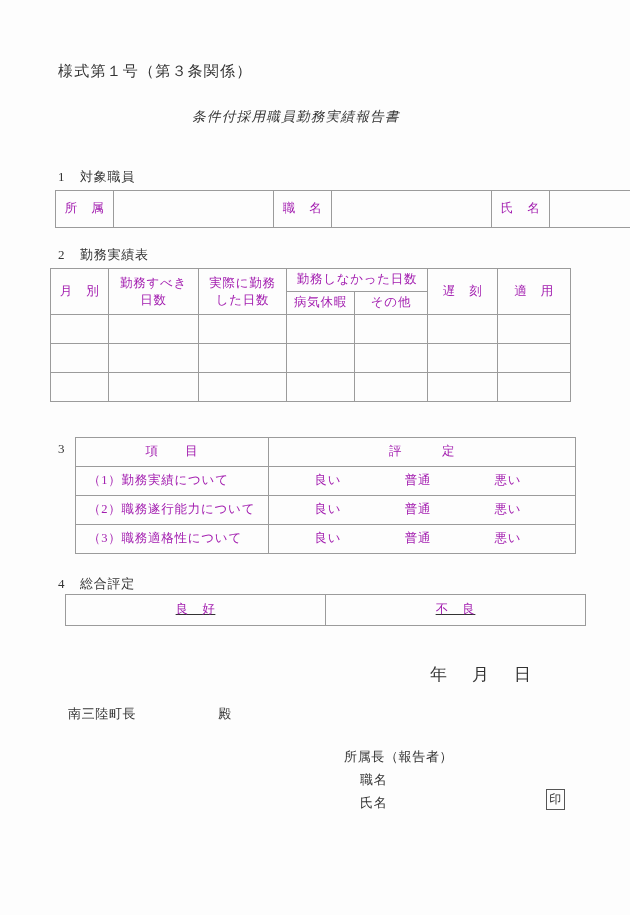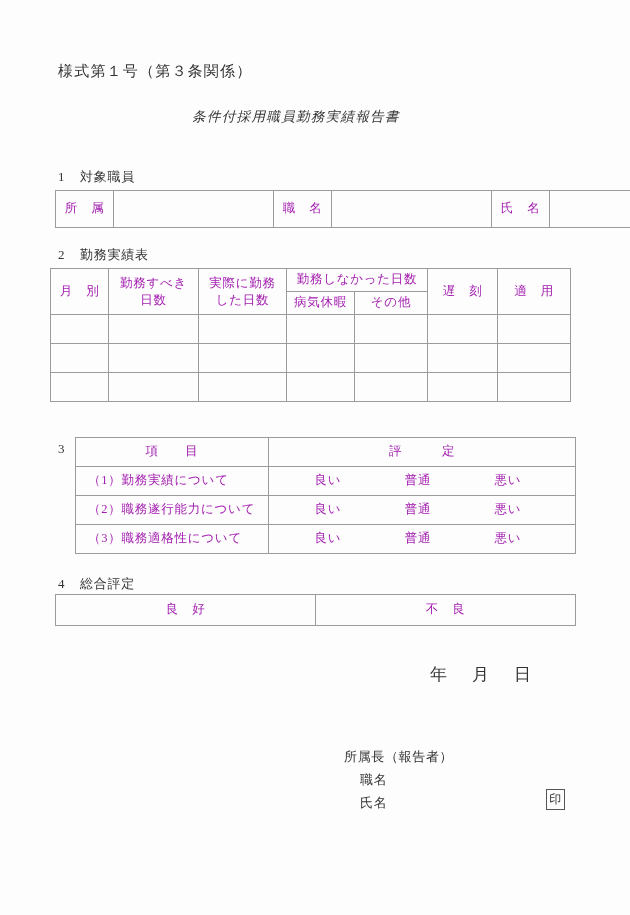--- a/index.html
+++ b/index.html
@@ -100,21 +100,21 @@
   .rating-row {
     display: flex;
     width: 100%;
     box-sizing: border-box;
     padding: 0 22px 0 14px;
     align-items: center;
   }
   .rating-row span { flex: 1; text-align: center; }
 
   
-  #t-overall { left: 55px; top: 594px; width: 520px; }
+  #t-overall { left: 65px; top: 594px; width: 520px; text-decoration: underline; }
   #t-overall td { height: 30px; }
 
   
   .date-line {
     position: absolute;
     left: 430px;
     top: 663px;
     font-size: 17px;
     white-space: nowrap;
   }
@@ -316,20 +316,23 @@
         <td>良　好</td>
         <td>不　良</td>
       </tr>
     </tbody>
   </table>
 
   <div class="date-line">
     <span>年</span><span>月</span><span>日</span>
   </div>
 
+  <div class="addressee">
+    <span>南三陸町長</span><span class="to">殿</span>
+  </div>
 
   <div class="reporter">
     <div>所属長（報告者）</div>
     <div class="indent">職名</div>
     <div class="indent seal-line">
       <span>氏名</span>
       <span class="seal-box">印</span>
     </div>
   </div>
 

